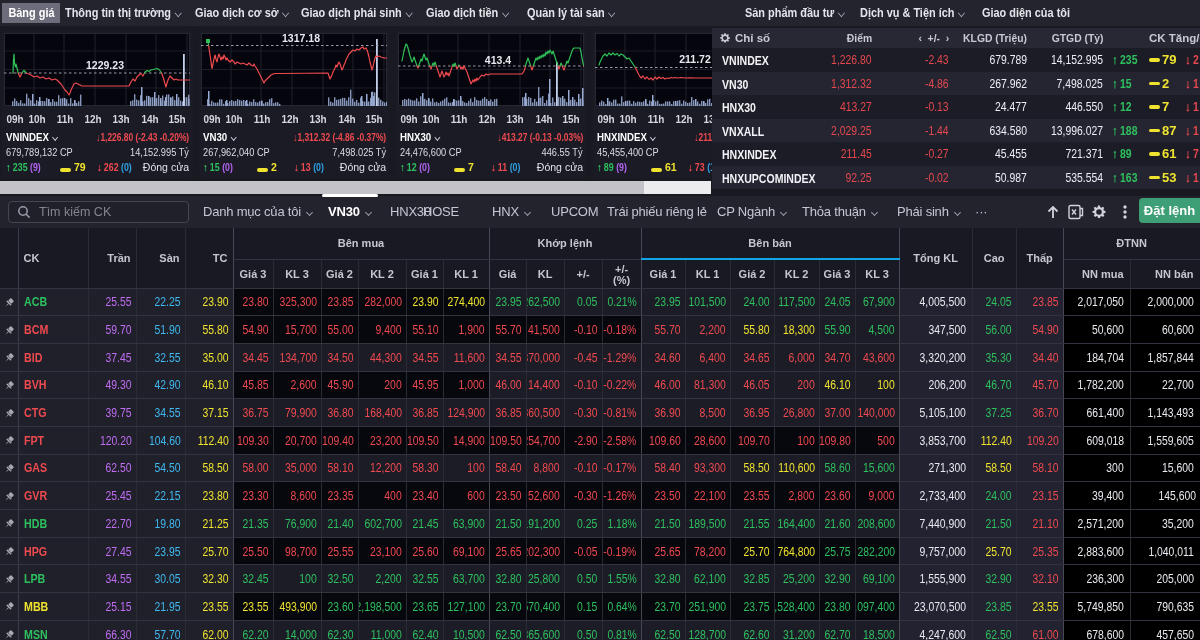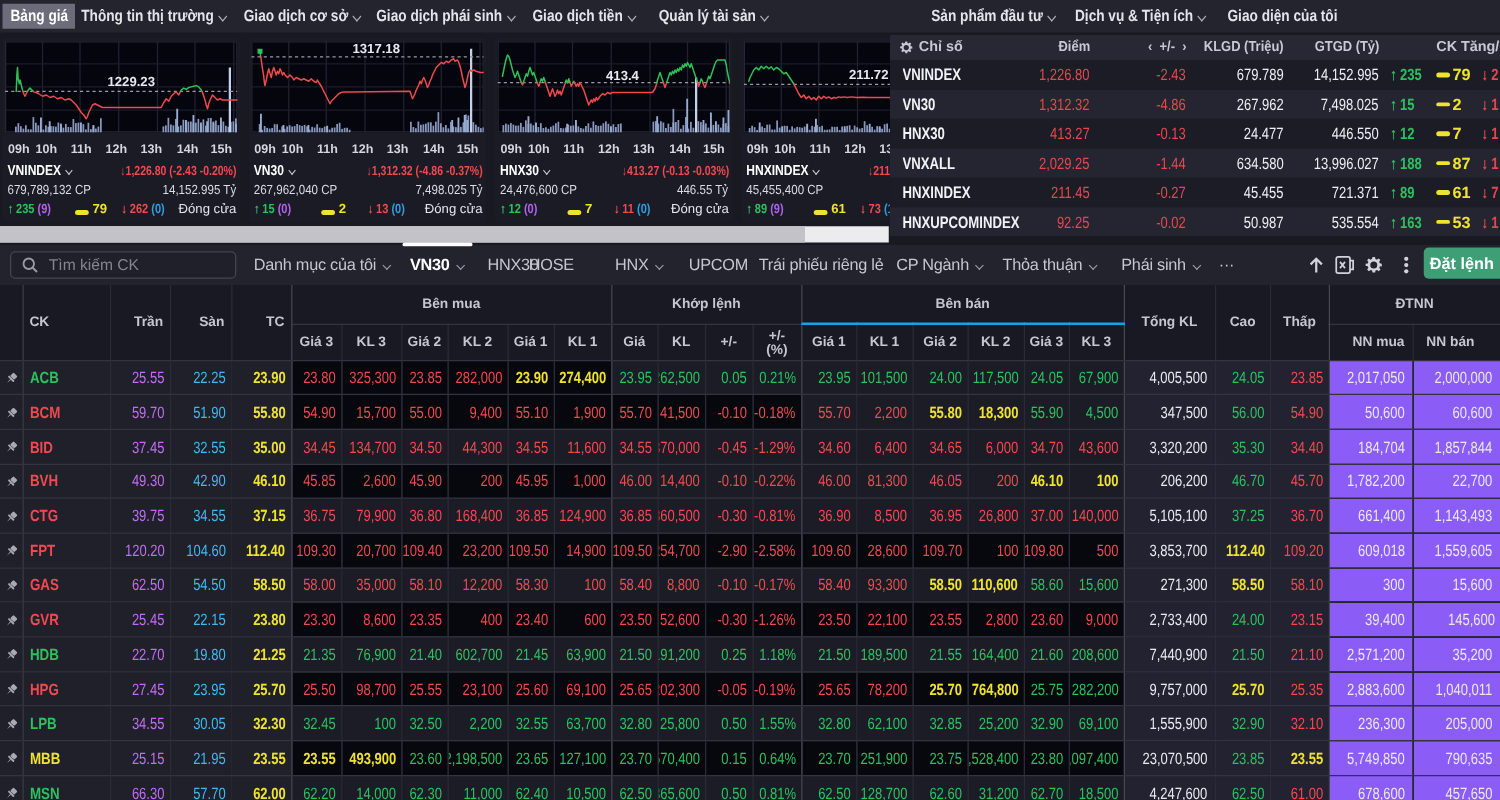--- a/index.html
+++ b/index.html
@@ -52,27 +52,27 @@
 .btn{position:absolute;right:0;top:2px;width:61px;height:25px;background:#3e9e76;color:#fff;
  font-size:13px;font-weight:700;text-align:center;line-height:25px;border-radius:4px 0 0 4px}
 
 table{border-collapse:collapse;table-layout:fixed;position:absolute;left:0;top:228px;width:1200px}
 td,th{padding:0 4px 0 0;font-size:13px;white-space:nowrap;overflow:hidden;
  text-align:right;font-weight:400;border-right:1px solid #2b2b36;border-bottom:1px solid #343441}
 th{color:#c6c6d0;font-size:11px;font-weight:600;background:#191923;text-align:center;padding:0}
 tr.dat{height:27.7px}
 td.pin{border-right:1px solid #3c3c49;text-align:center;padding:0}
 td.ck{text-align:left;padding-left:5px;font-size:13px;font-weight:700}
-.r{color:#ef4a4f}.g{color:#2ec05e}.y{color:#efe32f;font-weight:700}.p{color:#c06df2}.c{color:#3fb9f0}
+.r{color:#ef4a4f}.g{color:#2ec05e}.y{color:#efe32f;font-weight:400}.p{color:#c06df2}.c{color:#3fb9f0}
 .w{color:#e9e9f0}
 td.k{background:#07070e}
 td.lt{background:#20202b}
 td.md{background:#1c1c27}
 td.sm{background:#222230}
-td.nn{background:#8b5cf6}
+td.nn{background:#000000}
 td.gb,th.gb{border-right:1px solid #474754}
 .clip{display:flex;justify-content:flex-end;overflow:hidden}
 </style></head><body>
 <div class="nav">
     <div class="on"><span class="sxl" style="transform-origin:50% 50%">Bảng giá</span></div>
     <div class="it" style="left:65px"><span class="sxl">Thông tin thị trường<i class="chv"></i></span></div>
     <div class="it" style="left:195px"><span class="sxl">Giao dịch cơ sở<i class="chv"></i></span></div>
     <div class="it" style="left:301px"><span class="sxl">Giao dịch phái sinh<i class="chv"></i></span></div>
     <div class="it" style="left:426px"><span class="sxl">Giao dịch tiền<i class="chv"></i></span></div>
     <div class="it" style="left:527px"><span class="sxl">Quản lý tài sản<i class="chv"></i></span></div>
@@ -740,21 +740,21 @@
         <th class="gb">
           <div style="line-height:11px;padding-top:3px">+/-<br>(%)</div>
         </th>
         <th>Giá 1</th>
         <th>KL 1</th>
         <th>Giá 2</th>
         <th>KL 2</th>
         <th>Giá 3</th>
         <th class="gb">KL 3</th>
         <th style="text-align:right;padding-right:6px">NN mua</th>
-        <th style="text-align:right;padding-right:20px">NN bán</th>
+        <th style="text-align:right;padding-right:6px">NN bán</th>
       </tr>
       <tr class="dat">
         <td class="pin lt"><svg width="12" height="12" viewBox="0 0 12 12" style="vertical-align:middle">
             <g fill="#a9a9b4" transform="rotate(45 6 6)">
               <rect x="3.7" y="1.1" width="4.6" height="3.9" rx="0.9"></rect>
               <rect x="2.8" y="5.3" width="6.4" height="1.5" rx="0.7"></rect>
               <path d="M5.55 6.8 L6.45 6.8 L6 10.8 Z"></path>
             </g>
           </svg></td>
         <td class="ck g lt"><span class="sxl" style="transform:scaleX(.82)">ACB</span></td>

